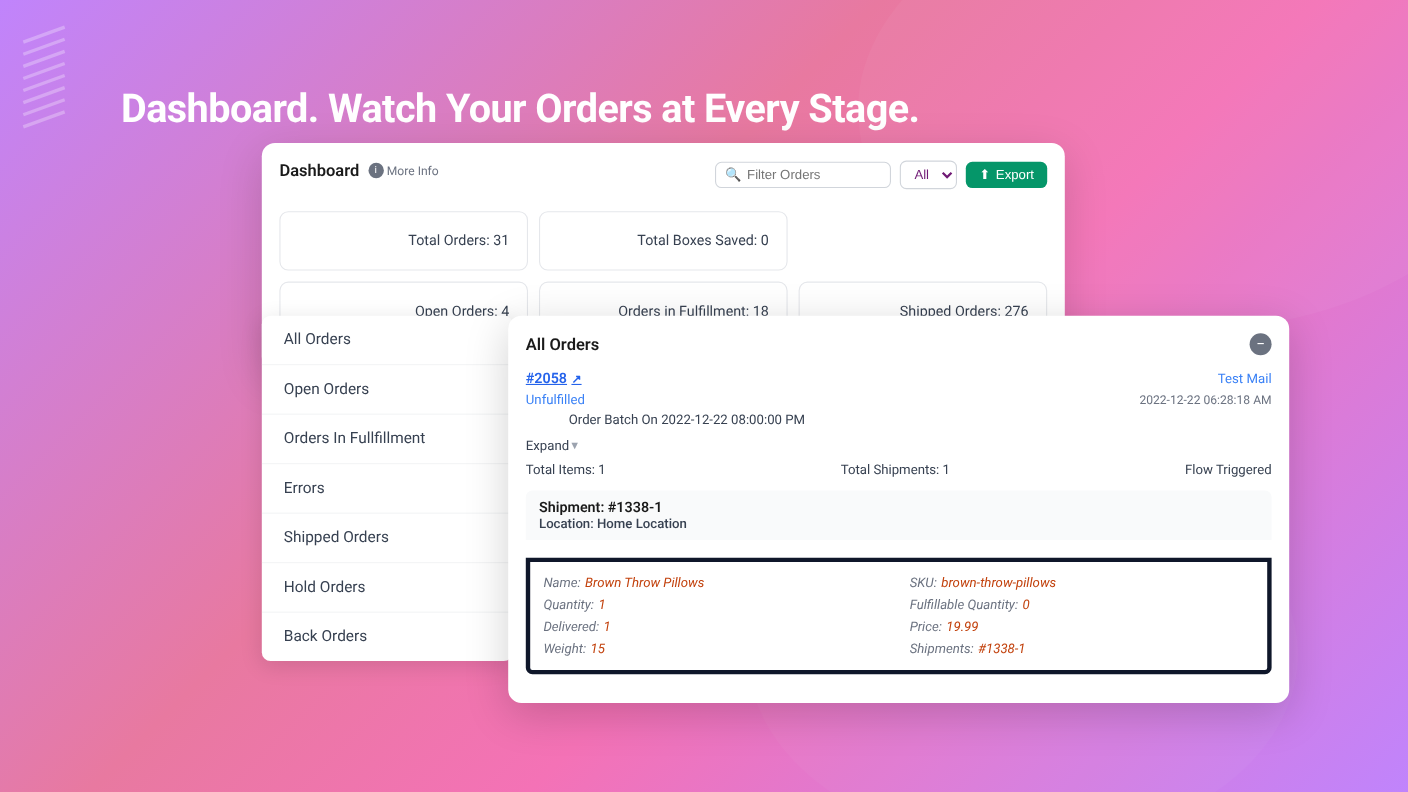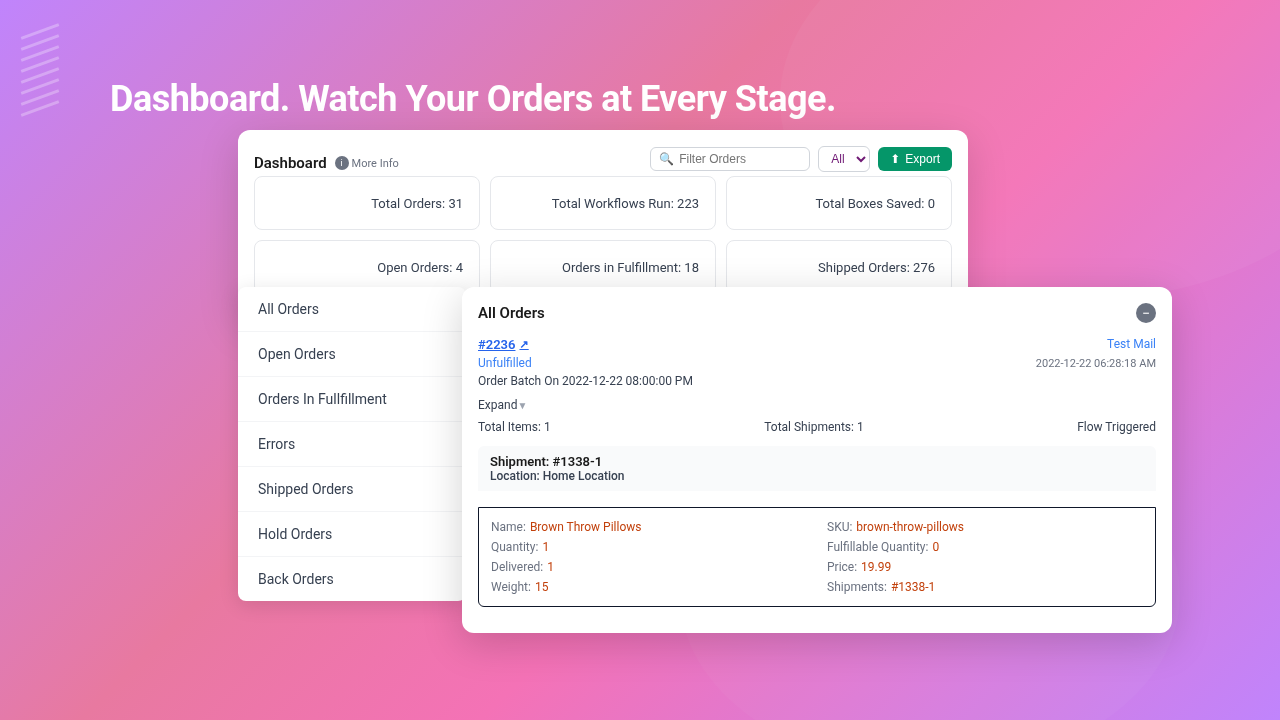--- a/index.html
+++ b/index.html
@@ -68,23 +68,23 @@
       width: 730px;
       background: white;
       border-radius: 12px;
       box-shadow: 0 10px 40px rgba(0,0,0,0.15);
       padding: 16px;
       z-index: 1;
     }
 
     .dashboard-header {
       display: flex;
-      align-items: flex-end;
+      align-items: flex-start;
       justify-content: space-between;
-      margin-bottom: 4px;
+      margin-bottom: 20px;
     }
     .dashboard-title-area {
       display: flex;
       align-items: center;
       gap: 8px;
     }
     .dashboard-title {
       font-size: 15px;
       font-weight: 600;
       color: #1a1a1a;
@@ -258,20 +258,21 @@
       color: #3b82f6;
     }
     .order-date {
       font-size: 11px;
       color: #6b7280;
     }
     .order-batch {
       font-size: 12px;
       color: #374151;
       margin-bottom: 10px;
+      margin-left: 39px;
     }
 
     .expand-section {
       text-align: center;
       margin: 8px 0;
       font-size: 12px;
       color: #374151;
       cursor: pointer;
       display: flex;
       flex-direction: row;
@@ -301,23 +302,24 @@
       font-weight: 600;
       color: #1a1a1a;
     }
     .shipment-location {
       font-size: 12px;
       color: #374151;
       font-weight: 500;
     }
 
     .shipment-details {
-      border: 1px solid #0f172a;
+      border: 4px solid #0f172a;
       border-radius: 0 0 6px 6px;
       padding: 12px;
+      font-style: italic;
     }
     .shipment-grid {
       display: grid;
       grid-template-columns: 1fr 1fr;
       gap: 6px 20px;
       font-size: 12px;
       color: #374151;
     }
     .shipment-field {
       display: flex;
@@ -374,23 +376,20 @@
         <span>Export</span>
       </button>
     </div>
   </div>
 
   <div class="stats-grid">
     <div class="stat-card">
       <span class="stat-label">Total Orders: 31</span>
     </div>
     <div class="stat-card">
-      <span class="stat-label">Total Workflows Run: 223</span>
-    </div>
-    <div class="stat-card">
       <span class="stat-label">Total Boxes Saved: 0</span>
     </div>
   </div>
   <div class="stats-grid">
     <div class="stat-card">
       <span class="stat-label">Open Orders: 4</span>
     </div>
     <div class="stat-card">
       <span class="stat-label">Orders in Fulfillment: 18</span>
     </div>
@@ -412,21 +411,21 @@
 
 <div class="orders-panel">
   <div class="orders-panel-header">
     <span class="orders-panel-title">All Orders</span>
     <div class="close-btn">−</div>
   </div>
 
   <div class="order-row">
     <div class="order-top">
       <span class="order-id">
-        <span>#2236</span>
+        <span>#2058</span>
         <span style="font-size:11px;">↗</span>
       </span>
       <span class="order-status-badge">Test Mail</span>
     </div>
     <div style="display:flex; justify-content:space-between; align-items:center; margin-bottom:4px;">
       <span class="order-status-badge">Unfulfilled</span>
       <span class="order-date">2022-12-22 06:28:18 AM</span>
     </div>
     <div class="order-batch">Order Batch On 2022-12-22 08:00:00 PM</div>
 

